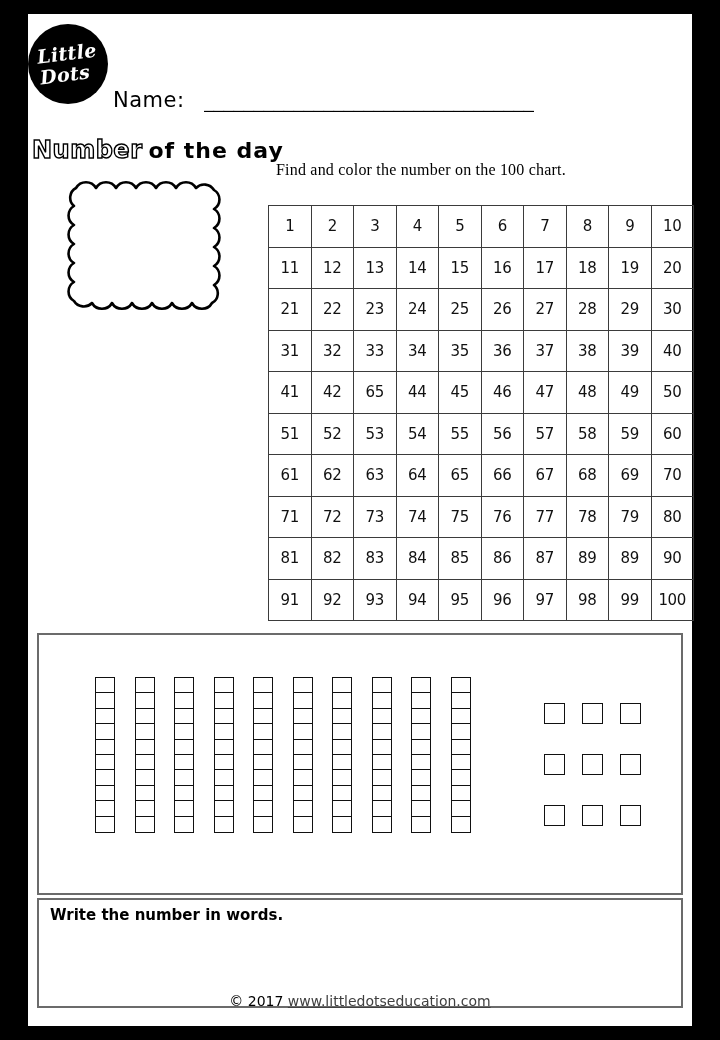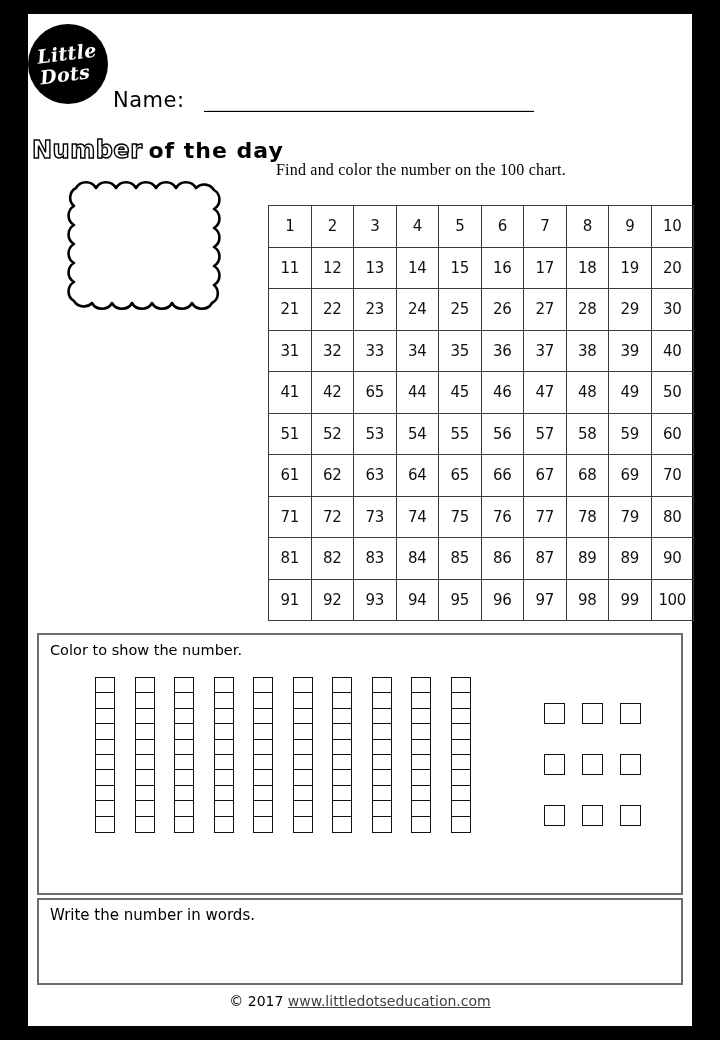--- a/index.html
+++ b/index.html
@@ -257,24 +257,25 @@
     box-sizing: border-box;
     background: #fff;
   }
 
   
   .words-box {
     position: absolute;
     left: 9px;
     top: 884px;
     width: 646px;
-    height: 87px;
+    height: 110px;
     border: 2.5px solid #6b6b6b;
     background: #fff;
     box-sizing: border-box;
+    font-weight: bold;
   }
   .words-title {
     position: absolute;
     left: 11px;
     top: 6px;
     font-size: 15px;
     font-family: "DejaVu Sans", sans-serif;
     color: #000;
   }
 
@@ -453,21 +454,20 @@
             <td>97</td>
             <td>98</td>
             <td>99</td>
             <td>100</td>
           </tr>
         </tbody>
     </table>
 
 
     <div class="color-box">
-      <div class="color-title">Color to show the number.</div>
       <div class="rods">
           <div class="rod">
             <div class="rod-cell"></div>
             <div class="rod-cell"></div>
             <div class="rod-cell"></div>
             <div class="rod-cell"></div>
             <div class="rod-cell"></div>
             <div class="rod-cell"></div>
             <div class="rod-cell"></div>
             <div class="rod-cell"></div>

